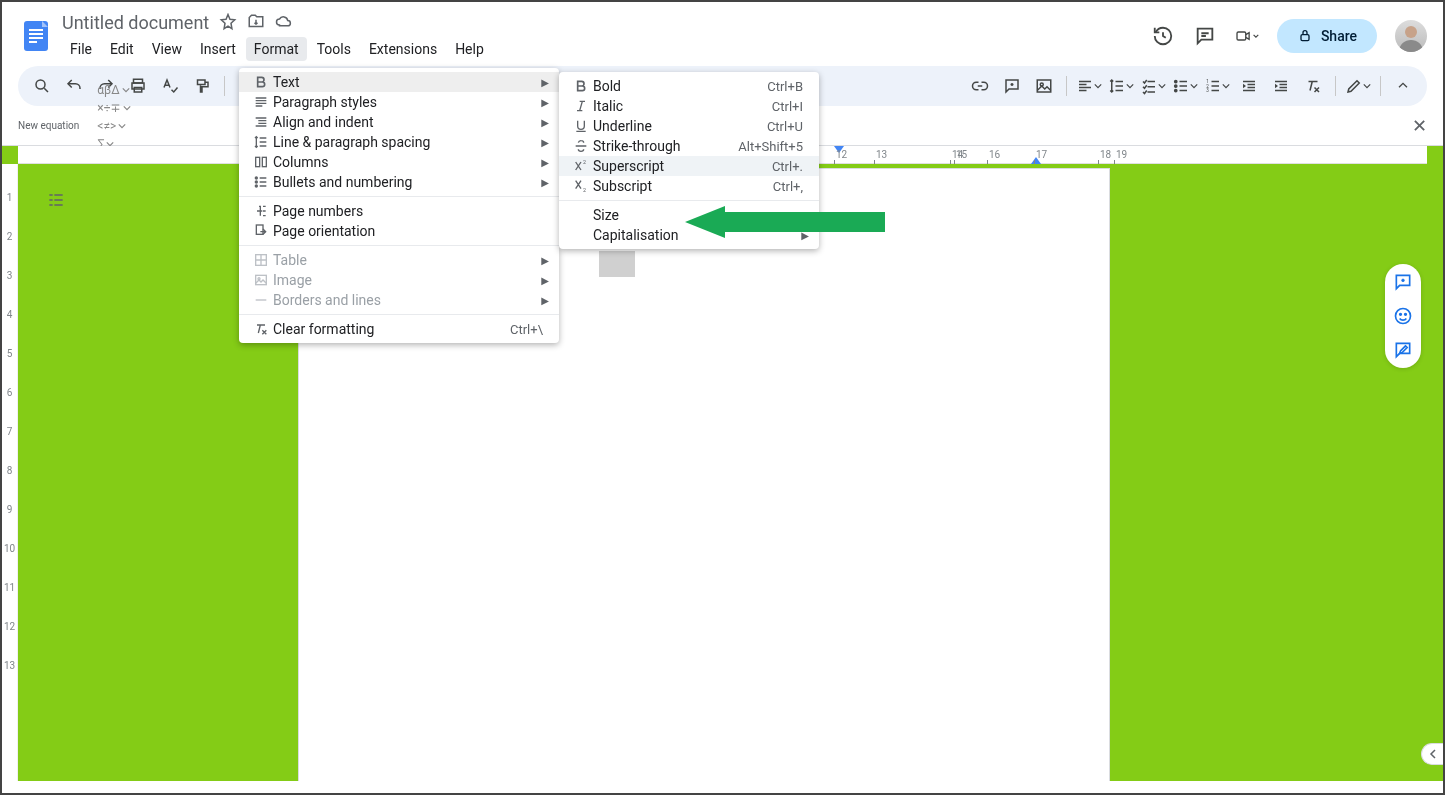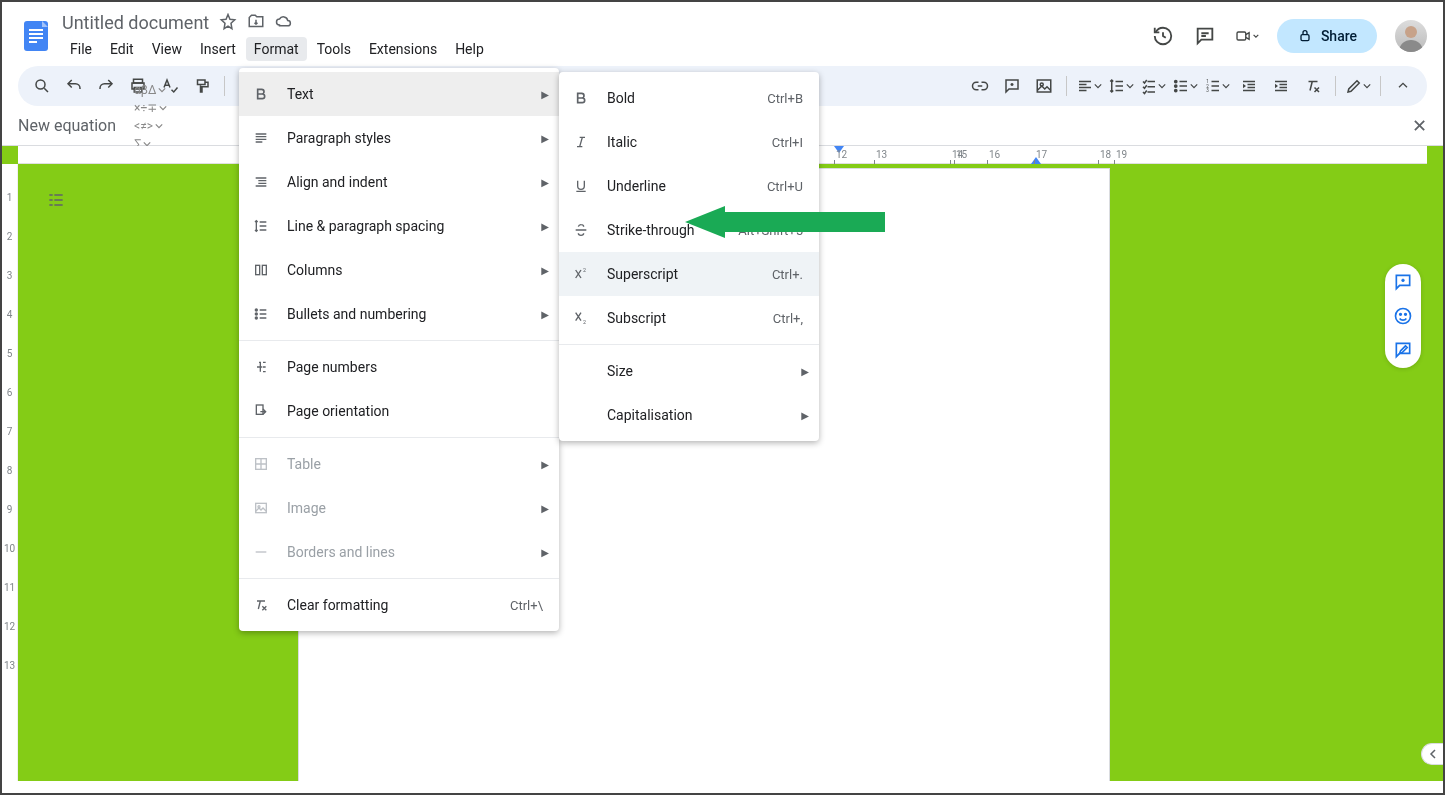--- a/index.html
+++ b/index.html
@@ -23,42 +23,42 @@
   .avatar { width: 32px; height: 32px; border-radius: 50%; background: linear-gradient(#ddd,#bbb); overflow: hidden; }
 
   
   .toolbar { margin: 4px 16px 0 16px; background: #edf2fa; border-radius: 24px; height: 40px; display: flex; align-items: center; padding: 0 10px; gap: 4px; }
   .tb-icon { width: 28px; height: 28px; color: #444746; display: flex; align-items: center; justify-content: center; border-radius: 4px; }
   .tb-sep { width: 1px; height: 20px; background: #c7c7c7; margin: 0 4px; }
   .tb-spacer { flex: 1; }
 
   
   .eq-bar { display: flex; align-items: center; padding: 8px 16px; border-bottom: 1px solid #dadce0; gap: 14px; height: 40px; }
-  .eq-new { font-size: 16px; color: #5f6368; }
+  .eq-new { font-size: 10px; color: #5f6368; }
   .eq-chip { font-size: 12px; color: #888; padding: 2px 4px; display: flex; align-items: center; gap: 2px; }
   .eq-close { margin-left: auto; color: #5f6368; font-size: 18px; }
 
   
   .doc-area { position: relative; background: #84cc16; height: calc(100% - 156px); overflow: hidden; }
   .ruler-h { position: absolute; top: 0; left: 16px; right: 16px; height: 18px; background: #fff; border-bottom: 1px solid #e0e0e0; }
   .ruler-v { position: absolute; top: 18px; left: 0; width: 16px; bottom: 0; background: #fff; border-right: 1px solid #f0f0f0; display: flex; flex-direction: column; align-items: center; }
   .ruler-v span { font-size: 10px; color: #80868b; margin-top: 28px; }
   .outline-toggle { position: absolute; left: 40px; top: 40px; width: 28px; height: 28px; color: #5f6368; display:flex; align-items:center; justify-content:center;}
   .page { position: absolute; left: 296px; top: 22px; width: 812px; height: 1000px; background: #fff; border: 1px solid #dadce0; }
   .page-highlight { position: absolute; left: 300px; top: 82px; width: 36px; height: 26px; background: #d0d0d0; }
 
   
   .float-btns { position: absolute; right: 22px; top: 118px; width: 36px; background: #fff; border-radius: 18px; box-shadow: 0 1px 4px rgba(0,0,0,.15); display: flex; flex-direction: column; align-items: center; padding: 8px 0; gap: 14px; }
   .float-btn { width: 20px; height: 20px; color: #1a73e8; }
 
   .expand-chevron { position: absolute; right: 0; bottom: 16px; width: 22px; height: 22px; background: #fff; border: 1px solid #dadce0; border-right: none; border-radius: 12px 0 0 12px; display:flex; align-items:center; justify-content:center; color:#5f6368;}
 
   
   .ctx { position: absolute; background: #fff; border-radius: 4px; box-shadow: 0 2px 6px rgba(0,0,0,.3); padding: 4px 0; z-index: 20; }
-  .ctx-row { display: flex; align-items: center; height: 44px; padding: 0 16px 0 12px; font-size: 14px; color: #202124; gap: 16px; position: relative; }
+  .ctx-row { display: flex; align-items: center; height: 20px; padding: 0 16px 0 12px; font-size: 14px; color: #202124; gap: 2px; position: relative; }
   .ctx-row.disabled { color: #9aa0a6; }
   .ctx-row.hl { background: #eeeeee; }
   .ctx-row.sel { background: #eff3f6; }
   .ctx-icon { width: 20px; height: 20px; color: #5f6368; display:flex; align-items:center; justify-content:center; flex-shrink:0;}
   .ctx-row.disabled .ctx-icon { color: #bdc1c6; }
   .ctx-label { flex: 1; }
   .ctx-short { color: #5f6368; font-size: 13px; }
   .ctx-arrow { position: absolute; right: 10px; color: #5f6368; font-size: 10px; }
   .ctx-div { height: 1px; background: #e8eaed; margin: 4px 0; }
 

